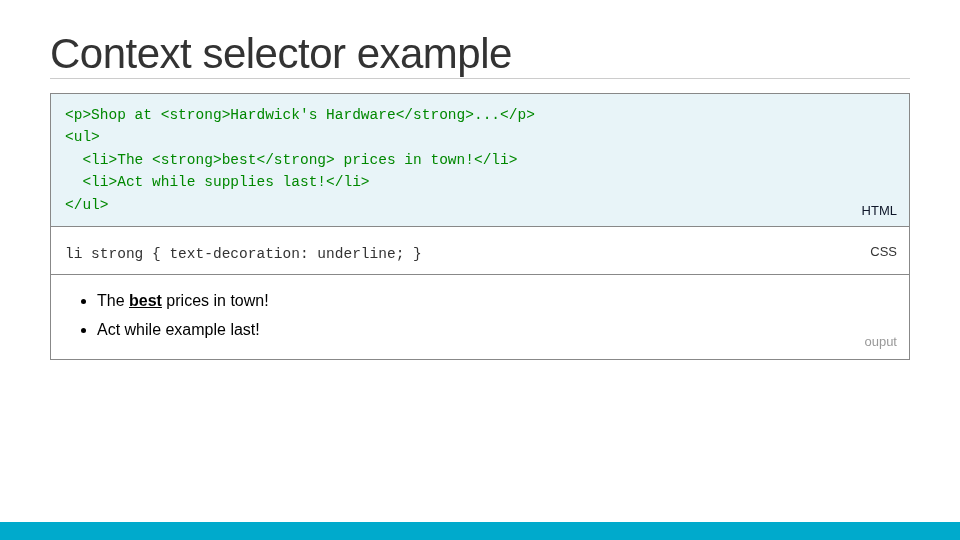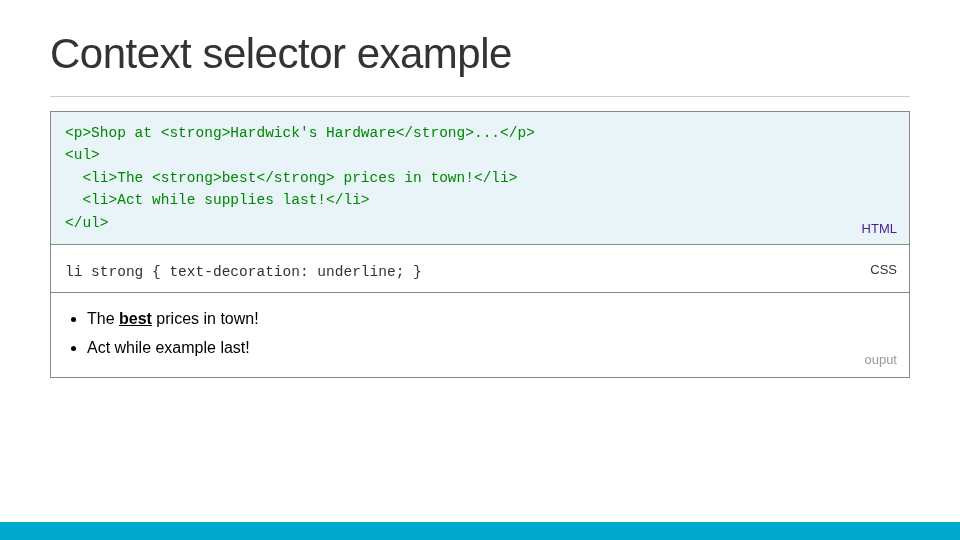--- a/index.html
+++ b/index.html
@@ -18,21 +18,20 @@
       height: 540px;
       background: #ffffff;
       position: relative;
       padding: 30px 50px 20px 50px;
     }
 
     .slide-title {
       font-size: 42px;
       font-weight: 300;
       color: #333333;
-      margin-bottom: 18px;
       letter-spacing: -0.5px;
     }
 
     .content-area {
       border: 1.5px solid #888888;
       width: 100%;
     }
 
     
     .html-section {
@@ -48,21 +47,21 @@
       line-height: 1.55;
       color: #008800;
       white-space: pre;
     }
 
     .section-label {
       position: absolute;
       right: 12px;
       bottom: 8px;
       font-size: 13px;
-      color: #4c1d95;
+      color: #0f172a;
       font-family: Arial, Helvetica, sans-serif;
     }
 
     
     .css-section {
       background: #ffffff;
       padding: 16px 14px 8px 14px;
       position: relative;
       border-bottom: 1.5px solid #888888;
     }
@@ -97,21 +96,21 @@
       line-height: 1.7;
       color: #000000;
     }
 
     .output-text .shop-line {
       margin-bottom: 4px;
     }
 
     .output-text ul {
       list-style: disc;
-      margin-left: 22px;
+      margin-left: 32px;
     }
 
     .output-text ul li {
       margin-bottom: 2px;
     }
 
     .underlined {
       text-decoration: underline;
       font-weight: bold;
     }

